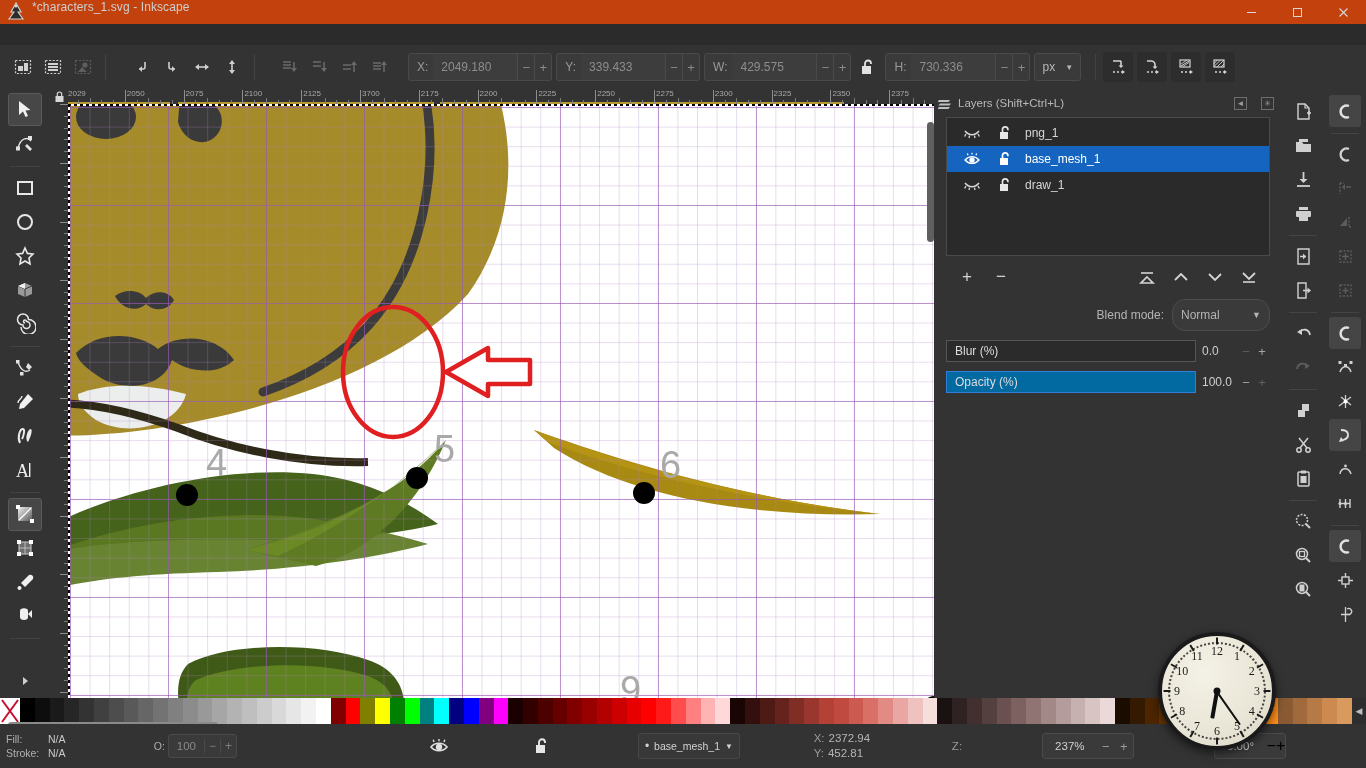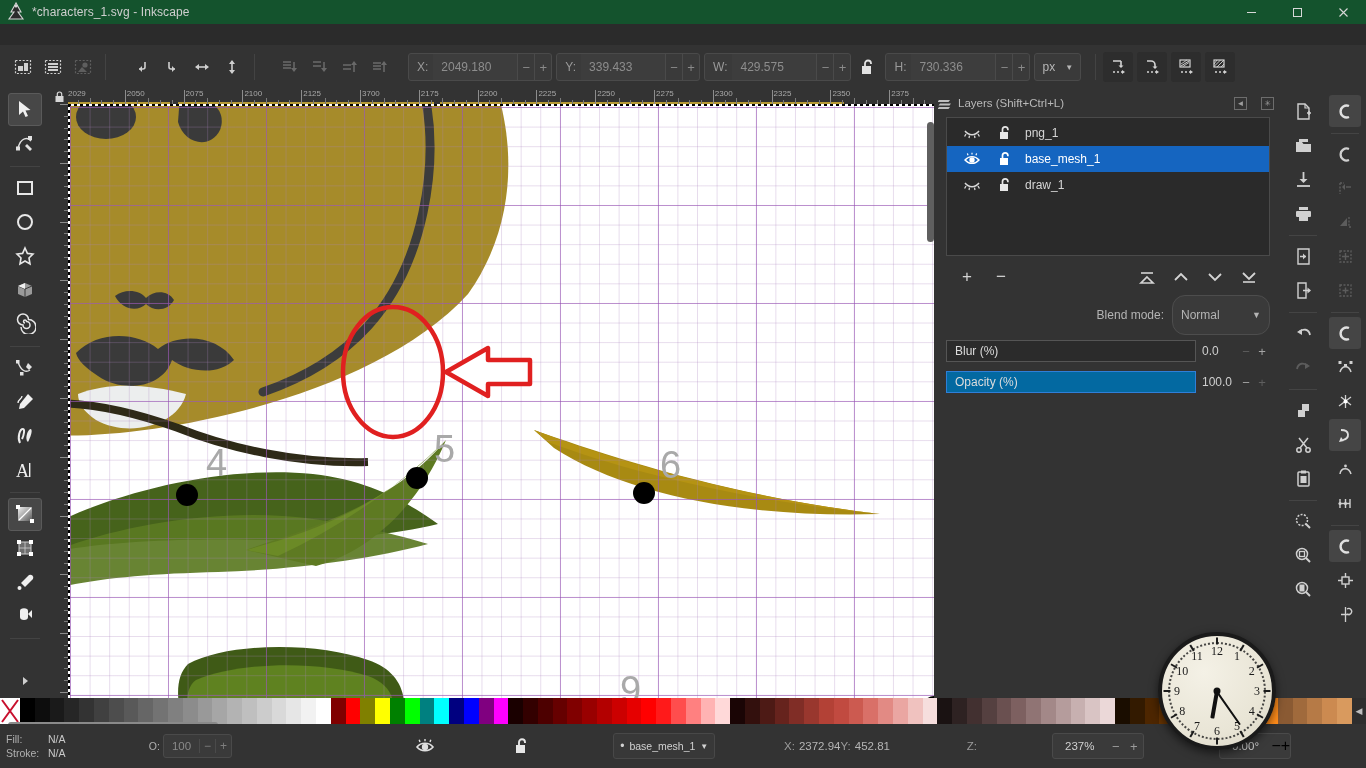--- a/index.html
+++ b/index.html
@@ -8,21 +8,21 @@
     background: #2b2b2b;
     font-family: "Liberation Sans", sans-serif;
     overflow: hidden;
     -webkit-font-smoothing: antialiased;
   }
   .app { position: relative; width: 1366px; height: 768px; }
 
   
   .titlebar {
     position: absolute; left: 0; top: 0; width: 1366px; height: 24px;
-    background: #14532d; display: flex; align-items: center;
+    background: #c2410c; display: flex; 
   }
   .tb-logo { width: 24px; height: 24px; margin-left: 4px; position: relative; }
   .tb-title { color: #cfcfcf; font-size: 12px; margin-left: 4px; letter-spacing: .1px; }
   .tb-btns { margin-left: auto; display: flex; height: 24px; }
   .tb-btn {
     width: 46px; height: 24px; display: flex; align-items: center; justify-content: center;
     color: #d8d8d8; font-size: 13px; line-height: 1;
   }
 
   
@@ -170,21 +170,21 @@
     width: 34px; height: 30px; display: flex; align-items: center; justify-content: center;
     color: #d4d4d4; font-size: 17px; border-radius: 3px;
   }
 
   .blendrow {
     display: flex; align-items: center; justify-content: flex-end; height: 34px;
     padding-right: 12px; gap: 8px;
   }
   .blend-label { color: #b4b4b4; font-size: 12px; }
   .blend-select {
-    width: 98px; height: 40px; background: #3a3a3a; border: 1px solid #4d4d4d;
+    width: 98px; height: 32px; background: #3a3a3a; border: 1px solid #4d4d4d;
     border-radius: 13px; display: flex; align-items: center; padding: 0 8px;
     color: #b4b4b4; font-size: 12px;
   }
   .blend-select .caret { margin-left: auto; font-size: 9px; }
 
   .slider-row { display: flex; align-items: center; padding: 0 12px; margin-top: 7px; height: 24px; }
   .slider-track {
     flex: 1; height: 22px; background: #2b2b2b; border: 1px solid #555;
     display: flex; align-items: center; padding-left: 8px;
     color: #dcdcdc; font-size: 12px; position: relative;
@@ -1303,21 +1303,21 @@
           <rect x="3" y="9" width="9" height="8" fill="#e6e6e6"></rect>
           <path d="M6 9 V6.2 a3 3 0 0 1 6 0 V7" fill="none" stroke="#e6e6e6" stroke-width="1.9"></path>
         </svg>
     </div>
     <div class="layersel">
       <span style="font-size:12px;line-height:8px">•</span>
       <span>base_mesh_1</span>
       <span style="font-size:8px">▼</span>
     </div>
     <div class="coords">
-      <div style="display:flex;line-height:15px">
+      <div style="display:flex;flex-direction:column;line-height:15px">
         <div><span class="cl">X:</span><span class="cv">2372.94</span></div>
         <div><span class="cl">Y:</span><span class="cv">452.81</span></div>
       </div>
     </div>
     <span class="cl" style="color:#9b9b9b;font-size:11.5px;margin-left:8px">Z:</span>
     <div class="zoombox">
       <span class="zv">237%</span>
       <span class="zpm"><span>−</span><span>+</span></span>
     </div>
     <div class="rotbox">

